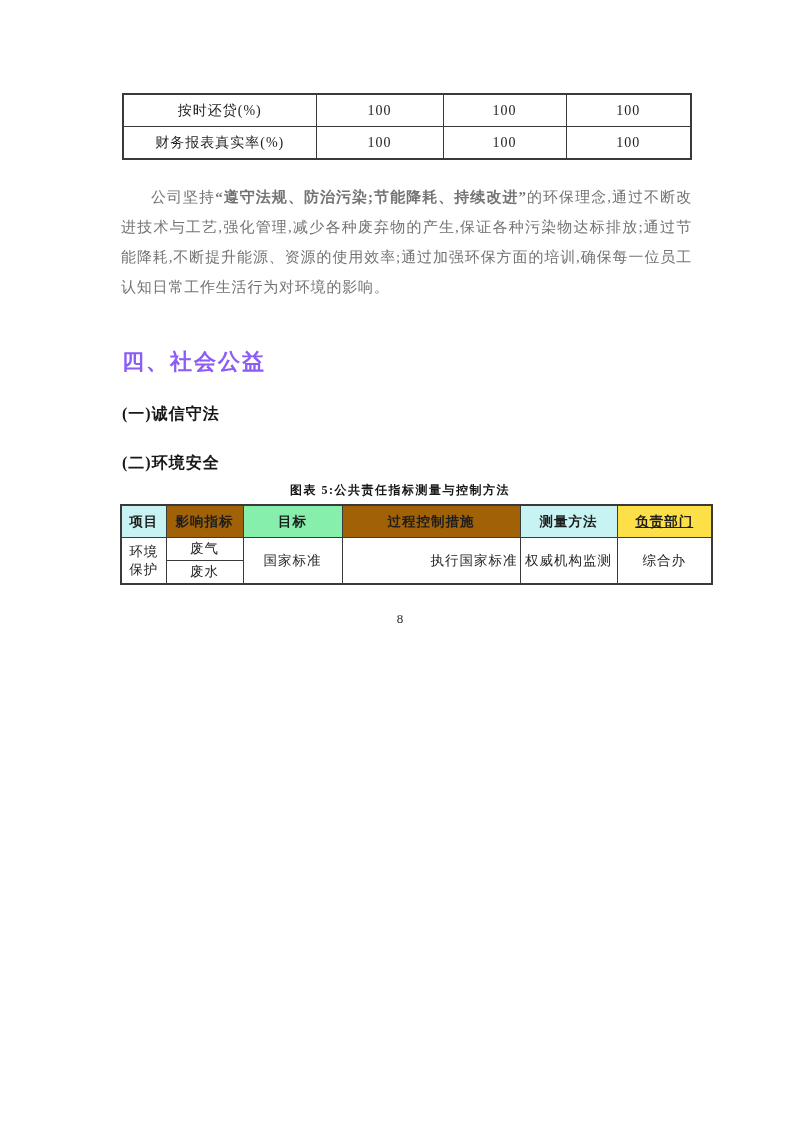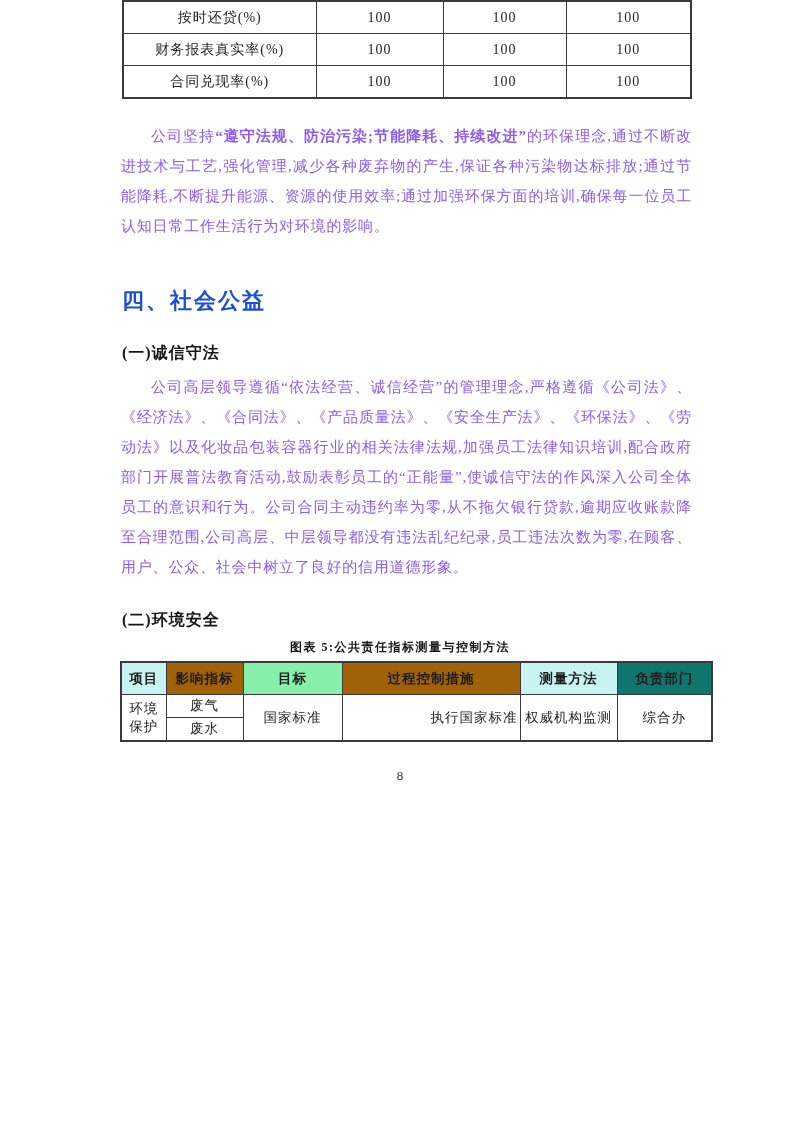--- a/index.html
+++ b/index.html
@@ -3,20 +3,21 @@
 <meta charset="utf-8">
 <style>
   html, body { margin: 0; padding: 0; background: #ffffff; }
   .page {
     position: relative;
     width: 800px;
     height: 1131px;
     margin: 0 auto;
     background: #ffffff;
     box-sizing: border-box;
+    padding-top: 93px;
     overflow: hidden;
     color: #1e1e1e;
     font-family: "Liberation Serif", "DejaVu Serif", serif;
   }
 
   
   table.credit-table {
     border-collapse: collapse;
     margin-left: 122px;
     width: 568px;
@@ -34,35 +35,35 @@
   }
 
   
   p.body-text {
     margin: 0 108px 0 121px;
     font-size: 15px;
     line-height: 30px;
     letter-spacing: 0.8px;
     text-align: justify;
     text-indent: 2em;
-    color: #8b5cf6;
+    color: #737373;
   }
   p.para-env { margin-top: 22px; }
   p.para-integrity { margin-top: 8px; }
   p.para-envsafe { margin-top: 11px; }
   p.body-text b { font-weight: bold; }
 
   
   h1.section-title {
     margin: 47px 0 0 122px;
     font-size: 22px;
     font-weight: bold;
     letter-spacing: 2px;
     line-height: 26px;
-    color: #1d4ed8;
+    color: #8b5cf6;
   }
   h2.sub-title {
     margin: 28px 0 0 122px;
     font-size: 16px;
     font-weight: bold;
     letter-spacing: 1px;
     line-height: 22px;
     color: #171717;
   }
   h2.sub-title-2 { margin-top: 27px; }
@@ -128,35 +129,28 @@
         <td>100</td>
         <td>100</td>
         <td>100</td>
       </tr>
       <tr>
         <td>财务报表真实率(%)</td>
         <td>100</td>
         <td>100</td>
         <td>100</td>
       </tr>
-      <tr>
-        <td>合同兑现率(%)</td>
-        <td>100</td>
-        <td>100</td>
-        <td>100</td>
-      </tr>
     </tbody>
   </table>
 
   <p class="body-text para-env"><span>公司坚持</span><b>“遵守法规、防治污染;节能降耗、持续改进”</b><span>的环保理念,通过不断改进技术与工艺,强化管理,减少各种废弃物的产生,保证各种污染物达标排放;通过节能降耗,不断提升能源、资源的使用效率;通过加强环保方面的培训,确保每一位员工认知日常工作生活行为对环境的影响。</span></p>
 
   <h1 class="section-title">四、社会公益</h1>
 
   <h2 class="sub-title">(一)诚信守法</h2>
-  <p class="body-text para-integrity">公司高层领导遵循“依法经营、诚信经营”的管理理念,严格遵循《公司法》、《经济法》、《合同法》、《产品质量法》、《安全生产法》、《环保法》、《劳动法》以及化妆品包装容器行业的相关法律法规,加强员工法律知识培训,配合政府部门开展普法教育活动,鼓励表彰员工的“正能量”,使诚信守法的作风深入公司全体员工的意识和行为。公司合同主动违约率为零,从不拖欠银行贷款,逾期应收账款降至合理范围,公司高层、中层领导都没有违法乱纪纪录,员工违法次数为零,在顾客、用户、公众、社会中树立了良好的信用道德形象。</p>
 
   <h2 class="sub-title sub-title-2">(二)环境安全</h2>
 
   <div class="figure-caption">图表 5:公共责任指标测量与控制方法</div>
 
   <table class="public-table">
     <colgroup>
       <col style="width:45px">
         <col style="width:77px">
         <col style="width:99px">
@@ -164,21 +158,21 @@
         <col style="width:97px">
         <col style="width:95px">
     </colgroup>
     <thead>
       <tr>
         <th style="background: rgb(200, 243, 243);">项目</th>
         <th style="background: #a16207;">影响指标</th>
         <th style="background: #86efac;">目标</th>
         <th style="background: #a16207;">过程控制措施</th>
         <th style="background: rgb(200, 243, 243);">测量方法</th>
-        <th style="background: #0f766e;">负责部门</th>
+        <th style="background: #fde047; text-decoration: underline;">负责部门</th>
       </tr>
     </thead>
     <tbody>
       <tr>
         <td rowspan="2">环境保护</td>
         <td>废气</td>
         <td rowspan="2">国家标准</td>
         <td rowspan="2" style="text-align:right; padding-left:10px;">执行国家标准</td>
         <td rowspan="2" class="cell-measure">权威机构监测</td>
         <td rowspan="2">综合办</td>

